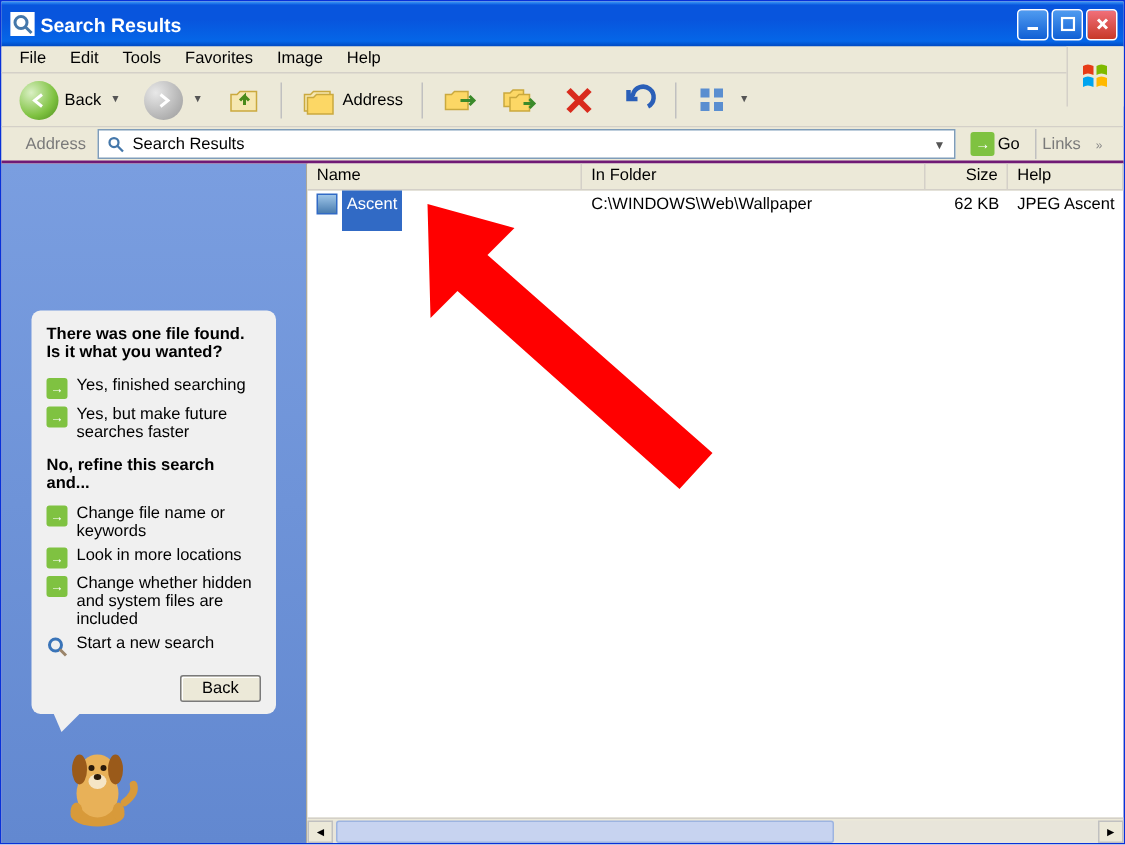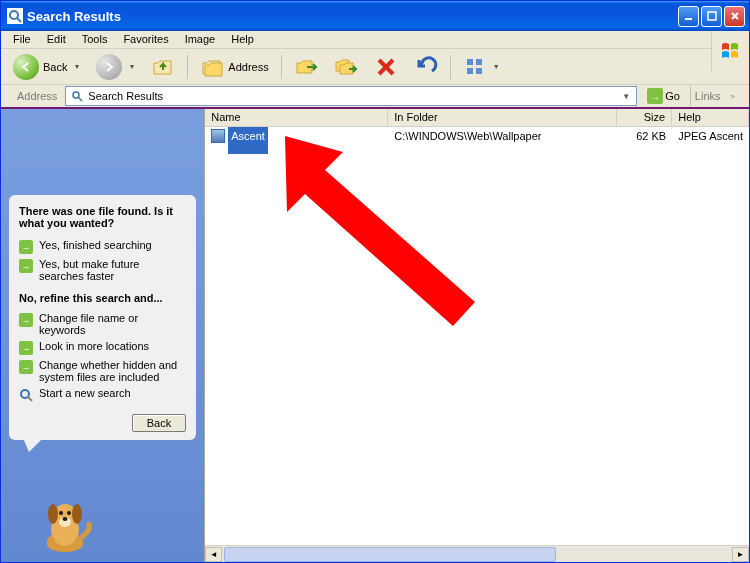--- a/index.html
+++ b/index.html
@@ -106,21 +106,21 @@
 .sidebar-hdr {
   height: 22px; background: #ece9d8; border-bottom: 1px solid #d4d0c8;
   display: flex; align-items: center; padding: 0 6px;
   font-weight: normal;
 }
 .sidebar-hdr .x { margin-left: auto; font-family: Arial; cursor: default; }
 .companion {
   flex: 1;
   background: linear-gradient(to bottom, #7a9ee0 0%, #6288d0 100%);
   position: relative;
-  padding: 8px;
+  padding: 20px;
 }
 .balloon {
   background: #f0f0f0;
   border-radius: 6px;
   padding: 10px 10px 8px 10px;
   position: relative;
   margin-top: 78px;
 }
 .balloon-tail {
   position: absolute; left: 14px; bottom: -12px;

